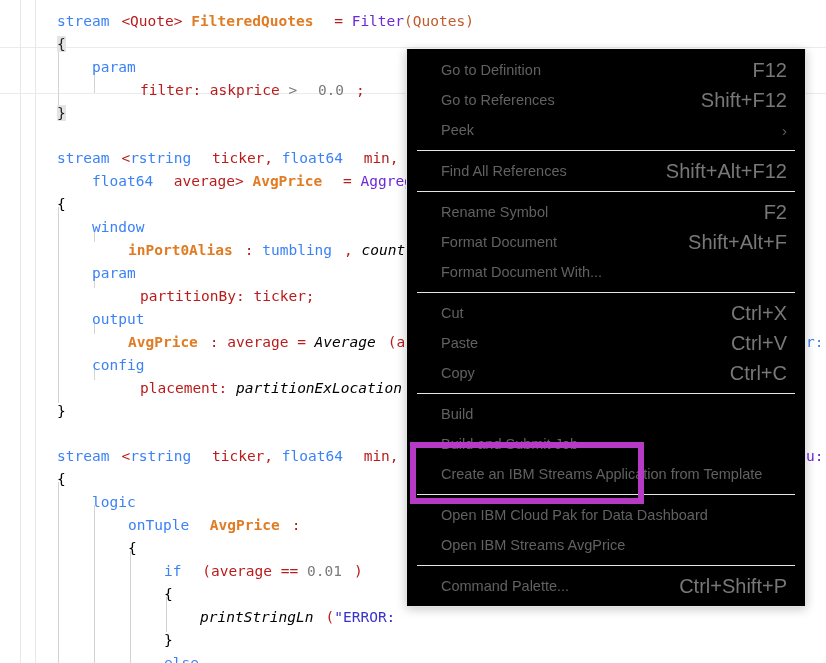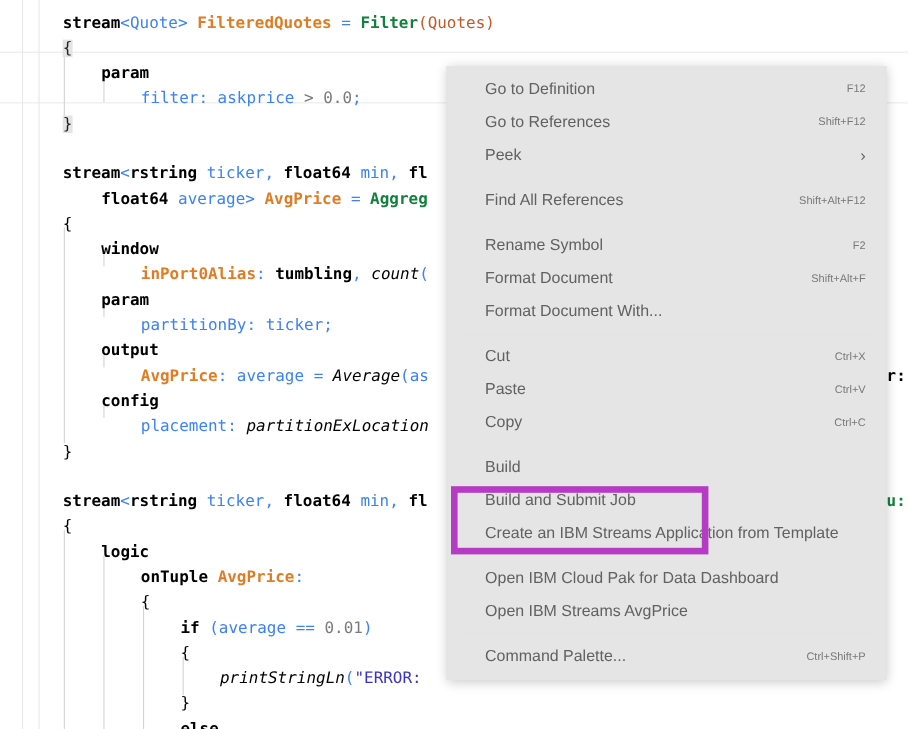--- a/index.html
+++ b/index.html
@@ -48,58 +48,58 @@
     white-space: pre;
     color: #000000;
   }
   .indent-guide {
     position: absolute;
     width: 1px;
     background: #d3d3d3;
   }
 
   
-  .t-kw      { color: #000000; font-weight: bold; }
+  .t-kw      { color: #3b82f6; font-weight: normal; }
   .t-stream  { color: #E07C24; font-weight: bold; }   
-  .t-op      { color: #15803d; font-weight: bold; }   
+  .t-op      { color: #6d28d9; font-weight: normal; }   
   .t-paren   { color: #c05a2a; }
-  .t-plain   { color: #3b82f6; }
+  .t-plain   { color: #b91c1c; padding-left: 12px; }
   .t-num     { color: #7a7a7a; }
   .t-str     { color: #3a33c9; }
   .t-fn      { color: #000000; font-weight: normal; font-style: italic; }
   .t-punct   { color: #000000; }
   .t-brace   { color: #202020; background: #e4e4e4; }
 
   
   #context-menu {
     position: absolute;
-    left: 406px; top: 60px;
+    left: 406px; top: 49px;
     width: 400px;
-    background: #e5e5e5;
+    background: #000000;
     border: 1px solid #e4e4e4;
     border-top: none;
     box-shadow: 0 2px 10px rgba(0,0,0,0.22);
     font-family: "Liberation Sans", sans-serif;
     padding: 6px 0 5px 0;
   }
   .menu-item {
     position: relative;
     display: flex;
     align-items: center;
     height: 30px;
     padding: 0 18px 0 34px;
     color: #616161;
     font-size: 14.5px;
     cursor: default;
   }
   .menu-item .label { flex: 0 1 auto; white-space: nowrap; }
   .menu-item .keybind {
     margin-left: auto;
     color: #787878;
-    font-size: 10px;
+    font-size: 20px;
     white-space: nowrap;
     padding-left: 20px;
   }
   .menu-item .chevron {
     margin-left: auto;
     color: #616161;
     font-size: 15px;
     line-height: 1;
     padding-left: 20px;
   }

